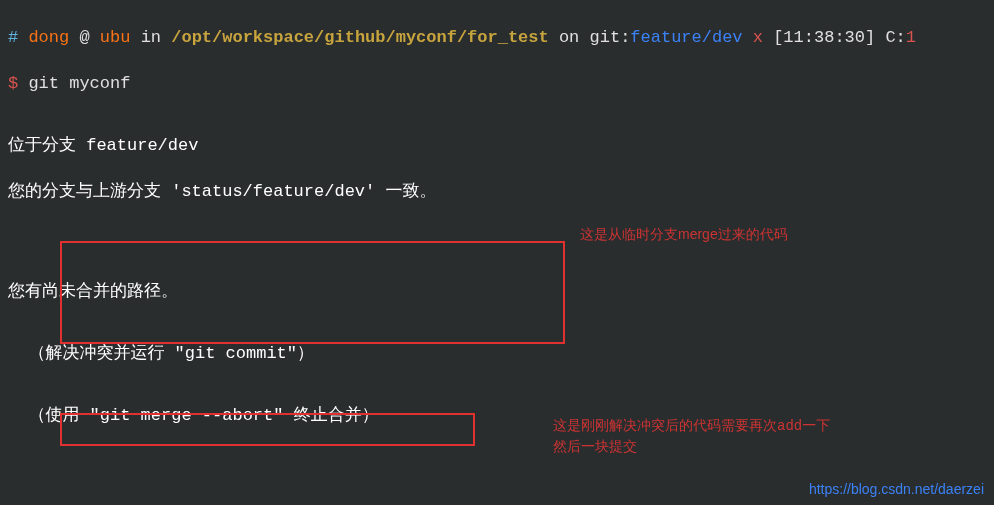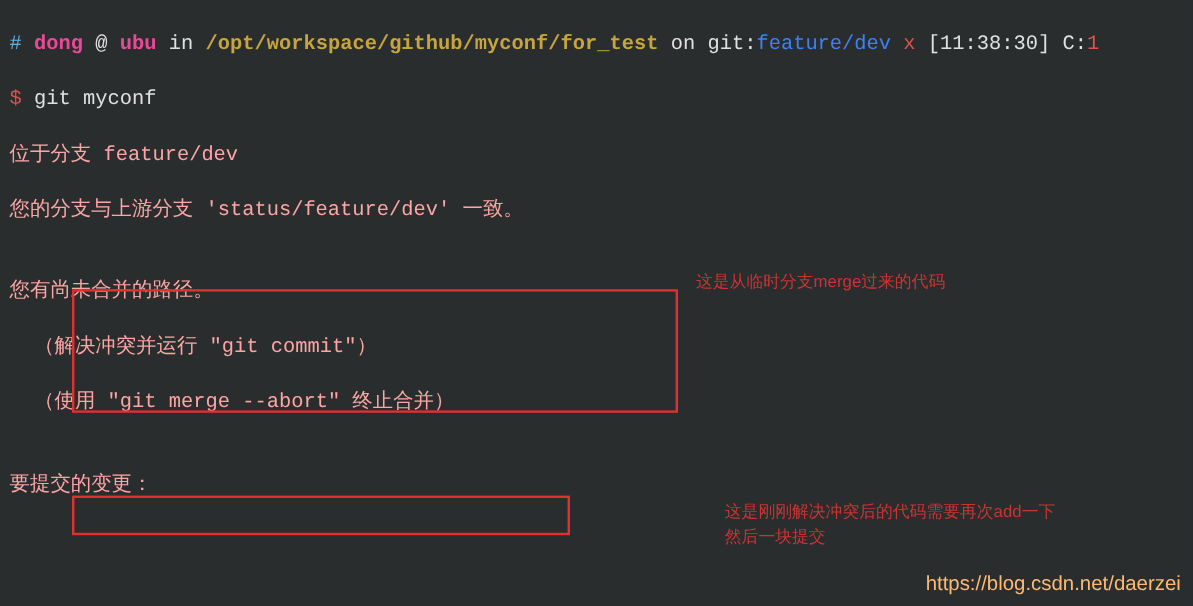--- a/index.html
+++ b/index.html
@@ -12,32 +12,32 @@
       line-height: 1.35;
       color: #e0e0e0;
       position: relative;
       overflow: hidden;
     }
     .terminal {
       padding: 4px 8px;
       white-space: pre;
     }
     .hash { color: #5eb3e0; }
-    .user { color: #ec4899; font-weight: bold; }
+    .user { color: #f97316; }
     .at-in-on { color: #e0e0e0; }
     .path { color: #c7a43d; font-weight: bold; }
     .git-label { color: #e0e0e0; }
     .branch { color: #3b82f6; }
     .x-mark { color: #d9534f; }
     .time { color: #e0e0e0; }
     .c-label { color: #e0e0e0; }
     .c-num { color: #d9534f; }
     .dollar { color: #d9534f; }
     .cmd { color: #e0e0e0; }
-    .white { color: #fca5a5; }
+    .white { color: #ffffff; margin-top: 16px; }
     .green { color: #6aa84f; }
     
     .red-box-1 {
       position: absolute;
       left: 60px;
       top: 241px;
       width: 505px;
       height: 103px;
       border: 2px solid #e03030;
       pointer-events: none;
@@ -52,28 +52,28 @@
       pointer-events: none;
     }
     .annotation {
       position: absolute;
       color: #cc3333;
       font-family: 'Microsoft YaHei', sans-serif;
       font-size: 14px;
       line-height: 1.5;
     }
     .anno-1 { left: 580px; top: 224px; }
-    .anno-2 { left: 604px; top: 416px; }
+    .anno-2 { left: 553px; top: 416px; font-family: Liberation Mono, monospace; }
     .watermark {
       position: absolute;
       right: 10px;
       bottom: 6px;
-      color: #fdba74;
+      color: #3b82f6;
       font-family: sans-serif;
-      font-size: 17px;
+      font-size: 14px;
     }
   </style>
 </head>
 <body>
 
 <div class="terminal">
 <div><span class="hash">#</span> <span class="user">dong</span> <span class="at-in-on">@</span> <span class="user">ubu</span> <span class="at-in-on">in</span> <span class="path">/opt/workspace/github/myconf/for_test</span> <span class="at-in-on">on</span> <span class="git-label">git:</span><span class="branch">feature/dev</span> <span class="x-mark">x</span> <span class="time">[11:38:30]</span> <span class="c-label">C:</span><span class="c-num">1</span></div>
 <div><span class="dollar">$</span> <span class="cmd">git myconf</span></div>
 <div class="white">位于分支 feature/dev</div>
 <div><span class="white">您的分支与上游分支 '</span><span class="white">status/feature/dev</span><span class="white">' 一致。</span></div>

